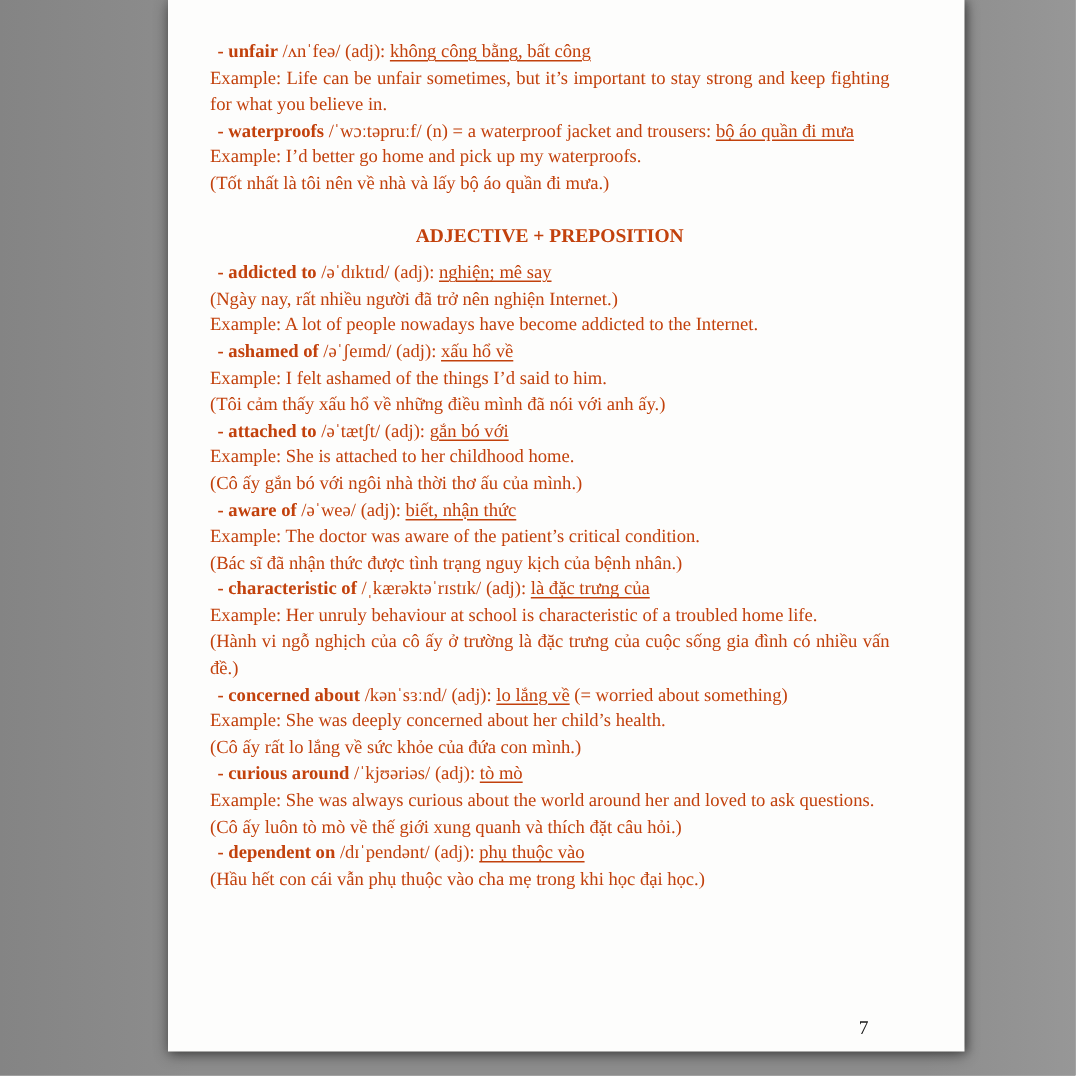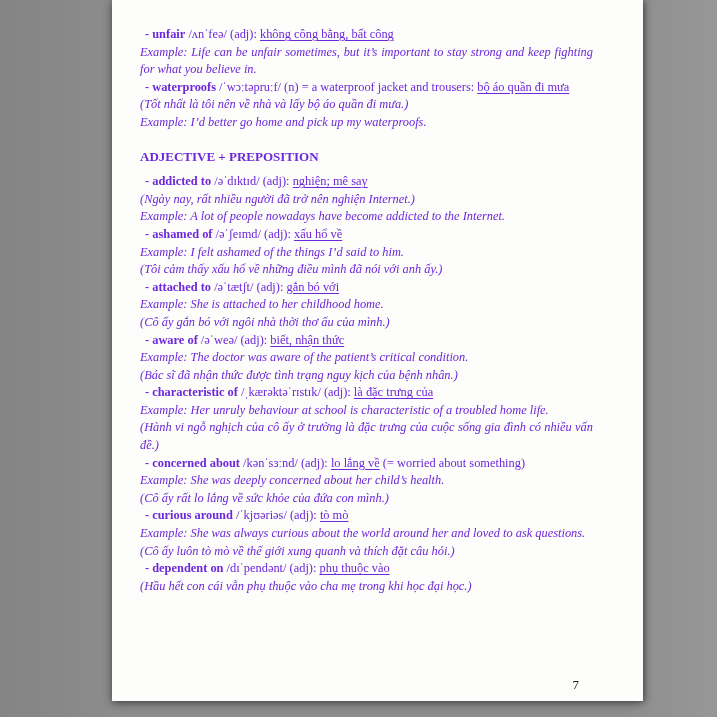--- a/index.html
+++ b/index.html
@@ -23,32 +23,32 @@
     top: 0;
     width: 531px;
     height: 701px;
     background: #fdfdfc;
     box-shadow: 0 2px 9px rgba(0,0,0,0.45), 2px 0 5px rgba(0,0,0,0.25);
   }
   .content {
     padding: 26px 50px 0 28px;
     font-size: 12.4px;
     line-height: 17.6px;
-    color: #6d28d9;
+    color: #c2410c;
   }
   p.line { margin: 0; text-align: justify; }
   p.head { padding-left: 5px; }
   .hw { font-weight: bold; }
   .u { text-decoration: underline; text-underline-offset: 2px; }
-  .ex, .tr { font-style: italic; }
+  .ex, .tr { }
   .heading {
     font-weight: bold;
     font-size: 13px;
     margin: 16px 0 8px 0;
-    text-align: left;
+    text-align: center;
     font-family: Liberation Serif, serif;
   }
   .pagenum {
     position: absolute;
     right: 64px;
     bottom: 8px;
     font-size: 13px;
     color: #141414;
   }
 </style>
@@ -56,22 +56,22 @@
 <body>
 
 <div class="backdrop">
   <div class="sheet">
     <div class="content">
 
       <p class="line head"><span class="hw">- unfair</span><span> /ʌnˈfeə/ (adj): </span><span class="u">không công bằng, bất công</span></p>
       <p class="line ex">Example: Life can be unfair sometimes, but it’s important to stay strong and keep fighting for what you believe in.</p>
 
       <p class="line head"><span class="hw">- waterproofs</span><span> /ˈwɔːtəpruːf/ (n) = a waterproof jacket and trousers: </span><span class="u">bộ áo quần đi mưa</span></p>
+      <p class="line ex">Example: I’d better go home and pick up my waterproofs.</p>
       <p class="line tr">(Tốt nhất là tôi nên về nhà và lấy bộ áo quần đi mưa.)</p>
-      <p class="line ex">Example: I’d better go home and pick up my waterproofs.</p>
 
       <p class="heading">ADJECTIVE + PREPOSITION</p>
 
       <p class="line head"><span class="hw">- addicted to</span><span> /əˈdɪktɪd/ (adj): </span><span class="u">nghiện; mê say</span></p>
       <p class="line tr">(Ngày nay, rất nhiều người đã trở nên nghiện Internet.)</p>
       <p class="line ex">Example: A lot of people nowadays have become addicted to the Internet.</p>
 
       <p class="line head"><span class="hw">- ashamed of</span><span> /əˈʃeɪmd/ (adj): </span><span class="u">xấu hổ về</span></p>
       <p class="line ex">Example: I felt ashamed of the things I’d said to him.</p>
       <p class="line tr">(Tôi cảm thấy xấu hổ về những điều mình đã nói với anh ấy.)</p>

